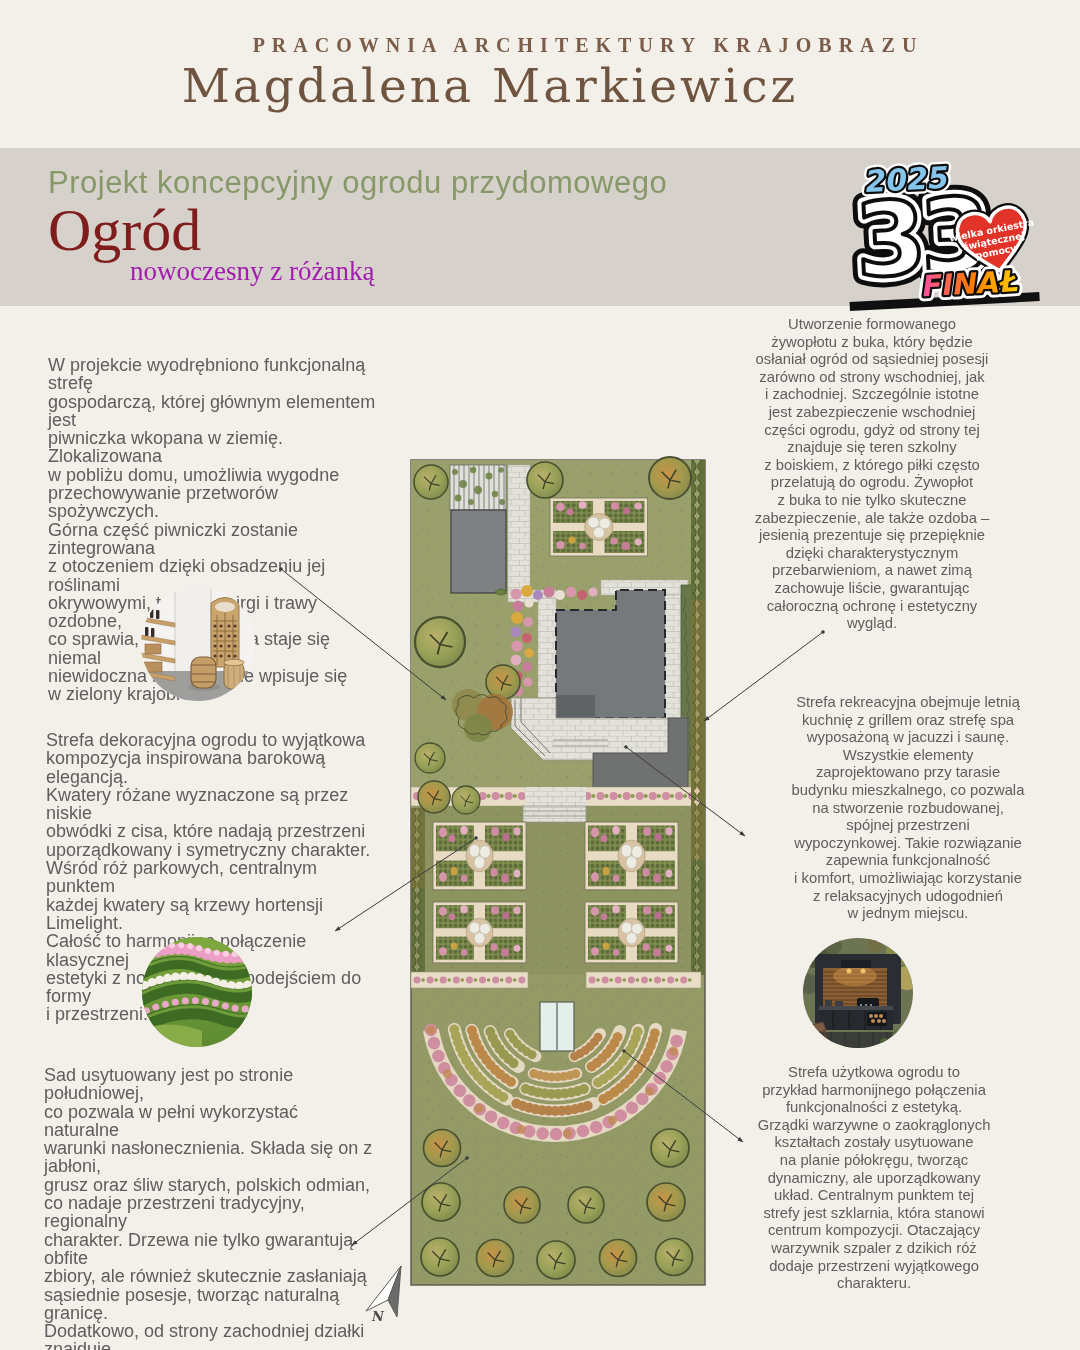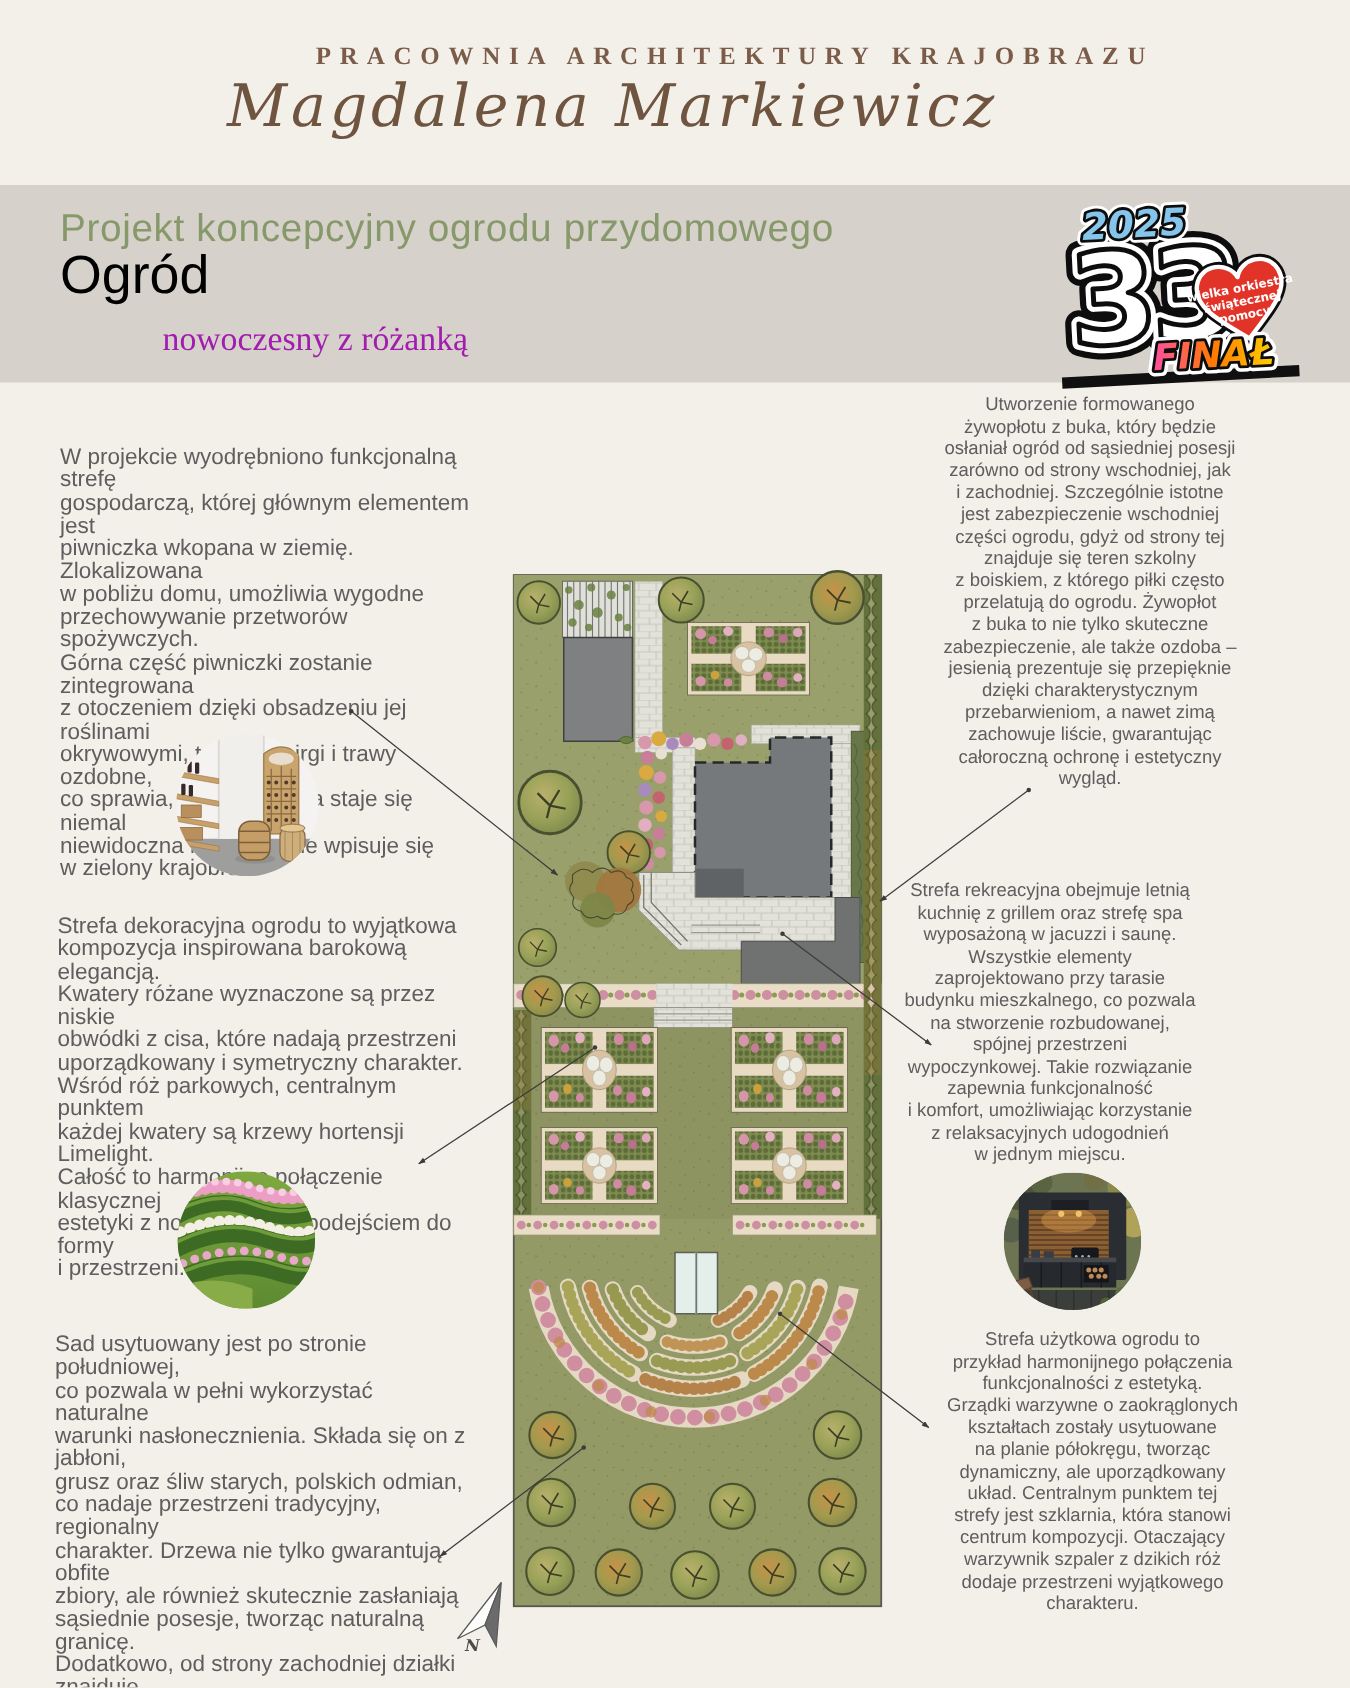--- a/index.html
+++ b/index.html
@@ -4,33 +4,33 @@
 <style>
   html,body{margin:0;padding:0;background:#f3efe9;}
   #page{position:relative;width:1080px;height:1350px;margin:0 auto;background:#f3efe9;overflow:hidden;
         font-family:"Liberation Sans",sans-serif;}
   .abs{position:absolute;}
   
   #studio{left:0;top:34px;width:1080px;text-align:center;
           font-family:"Liberation Serif",serif;font-size:20px;font-weight:600;
           letter-spacing:7px;color:#7a5c49;padding-left:48px;}
   #signature{left:0;top:58px;width:980px;text-align:center;
-          font-family:"DejaVu Serif",serif;font-style:italic;font-weight:400;
+          font-family:"DejaVu Serif",serif;font-weight:400;
           font-size:47px;letter-spacing:3px;color:#6f5440;}
   
   #banner{left:0;top:148px;width:1080px;height:158px;background:#d6d1ca;}
   #subtitle{left:48px;top:165px;font-family:Liberation Sans, sans-serif;font-size:31px;color:#87996a;letter-spacing:.5px;}
-  #btitle{left:48px;top:196px;font-family:Liberation Sans, sans-serif;font-size:43px;color:#000000;}
+  #btitle{left:48px;top:196px;font-family:Liberation Serif, serif;font-size:60px;color:#7f1d1d;}
   #bsuffix{left:130px;top:256px;font-family:"Liberation Serif",serif;font-size:27px;color:#a21caf;}
   
   .para{color:#5e5e5e;white-space:pre-line;}
   .para.left{width:330px;font-size:18px;line-height:18.3px;}
   .para.right{width:240px;font-size:14.8px;line-height:17.6px;text-align:center;}
   #p1l{left:48px;top:356px;} #p2l{left:46px;top:731px;} #p3l{left:44px;top:1066px;}
-  #r1{left:752px;top:316px;} #r2{left:720px;top:694px;margin-top:11px;} #r3{left:754px;top:1064px;}
+  #r1{left:752px;top:316px;} #r2{left:788px;top:694px;} #r3{left:754px;top:1064px;}
   
   .photo{border-radius:50%;overflow:hidden;}
   #ph1{left:141px;top:587px;width:114px;height:114px;}
   #ph2{left:142px;top:937px;width:110px;height:110px;}
   #ph3{left:803px;top:938px;width:110px;height:110px;}
   #plan{left:403px;top:450px;}
   #overlay{left:0;top:0;pointer-events:none;}
   #wosp{left:838px;top:150px;}
 </style>
 </head>

